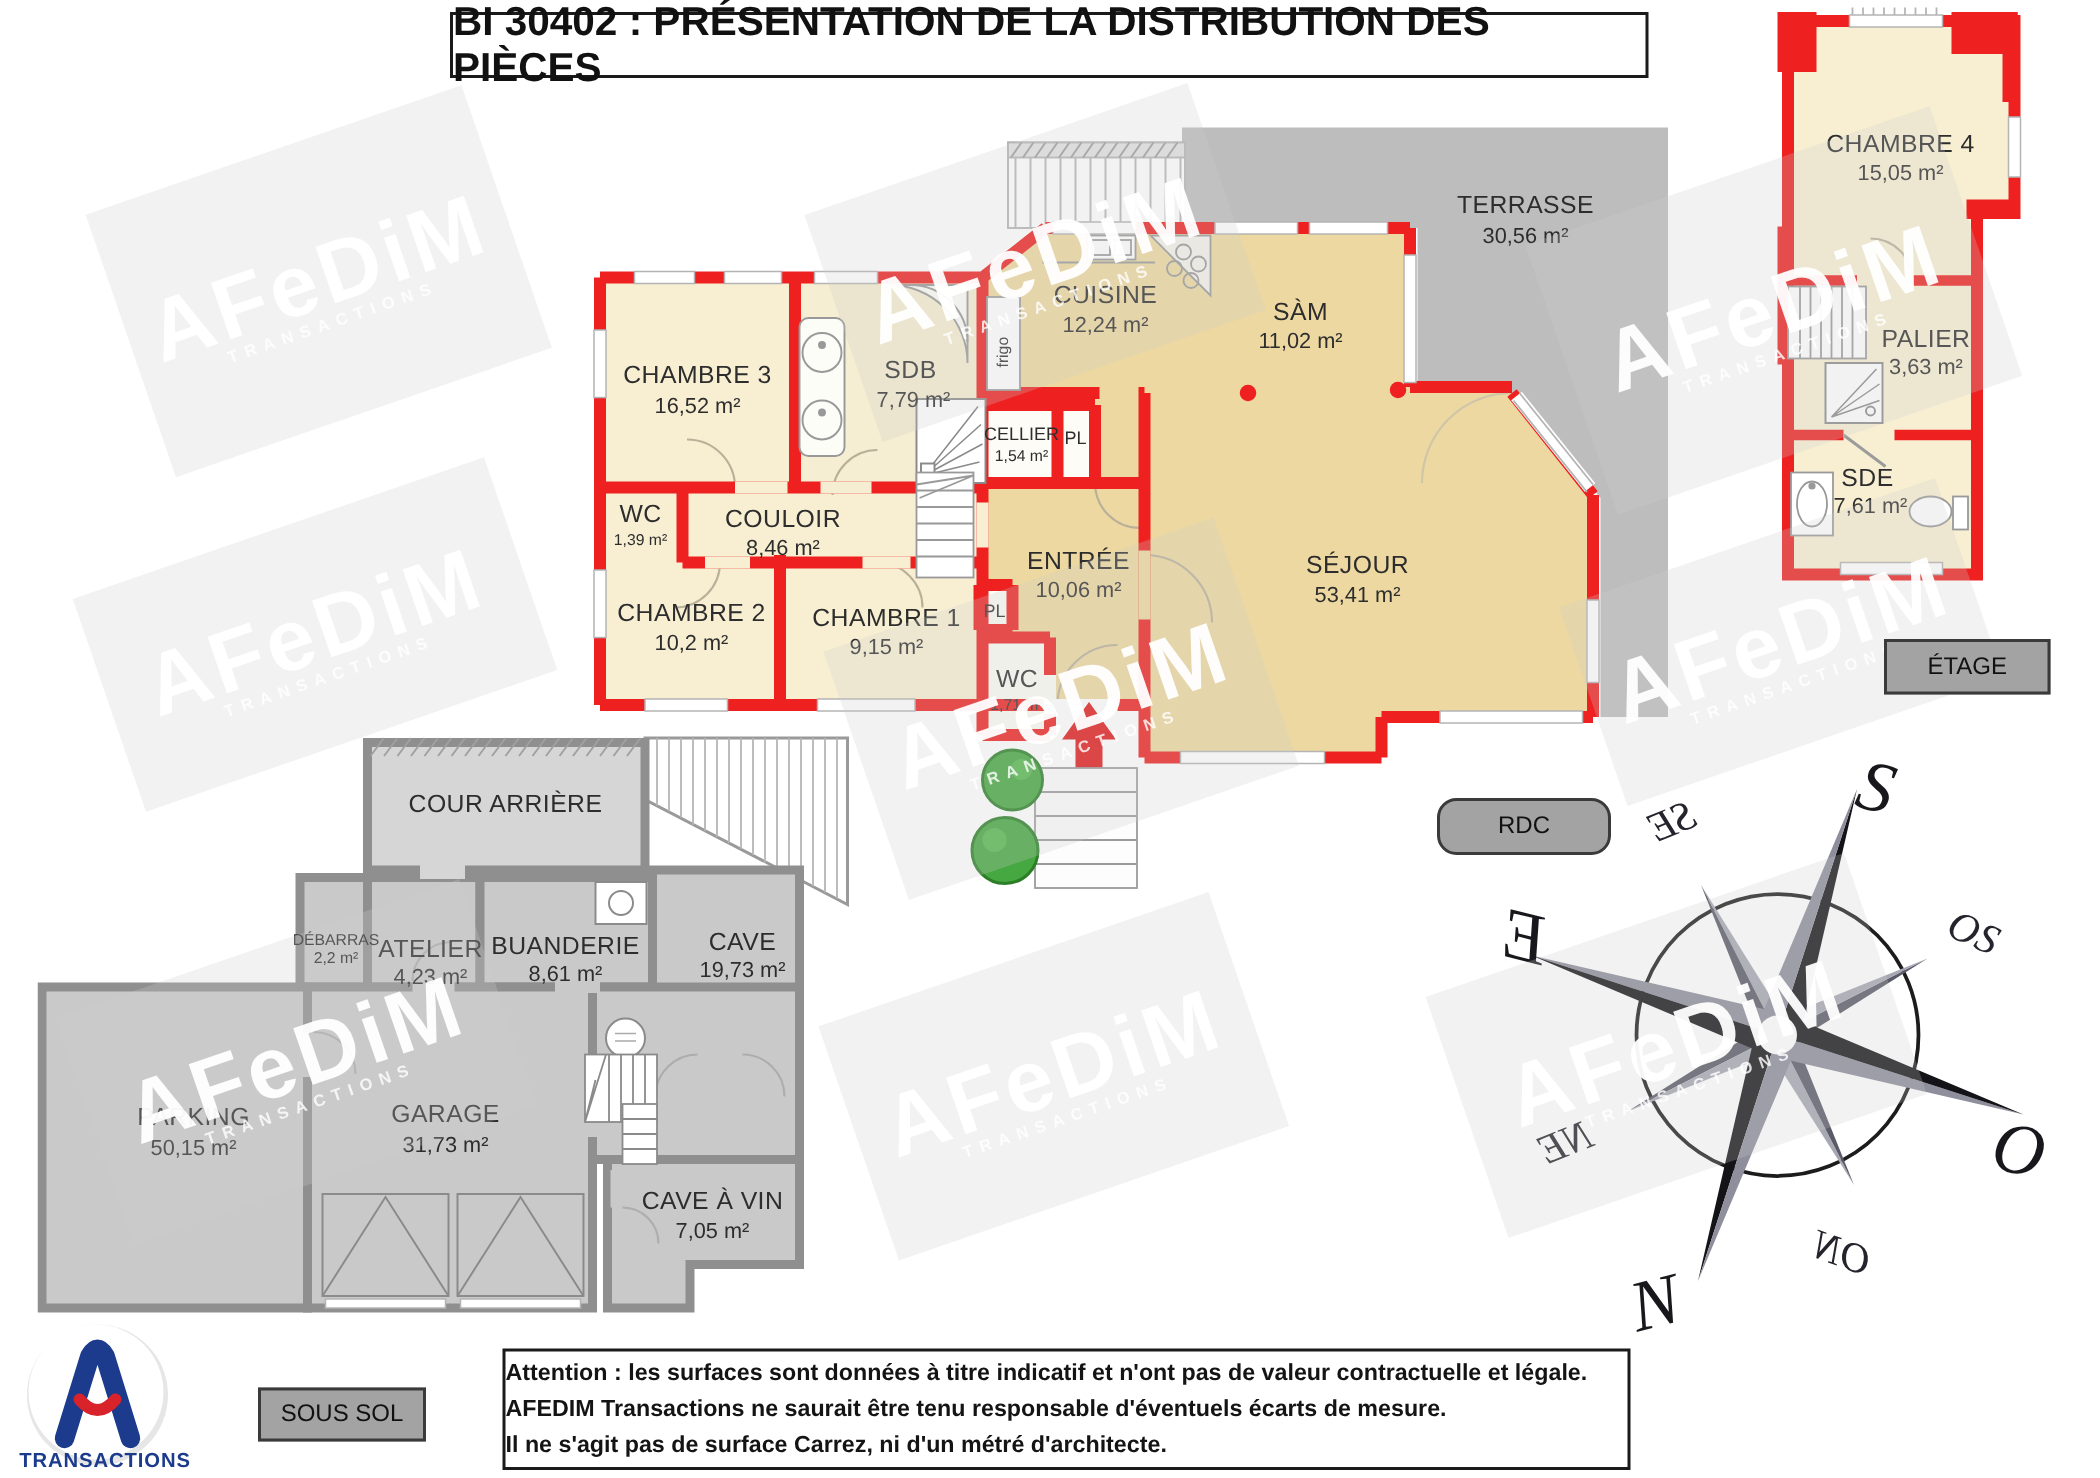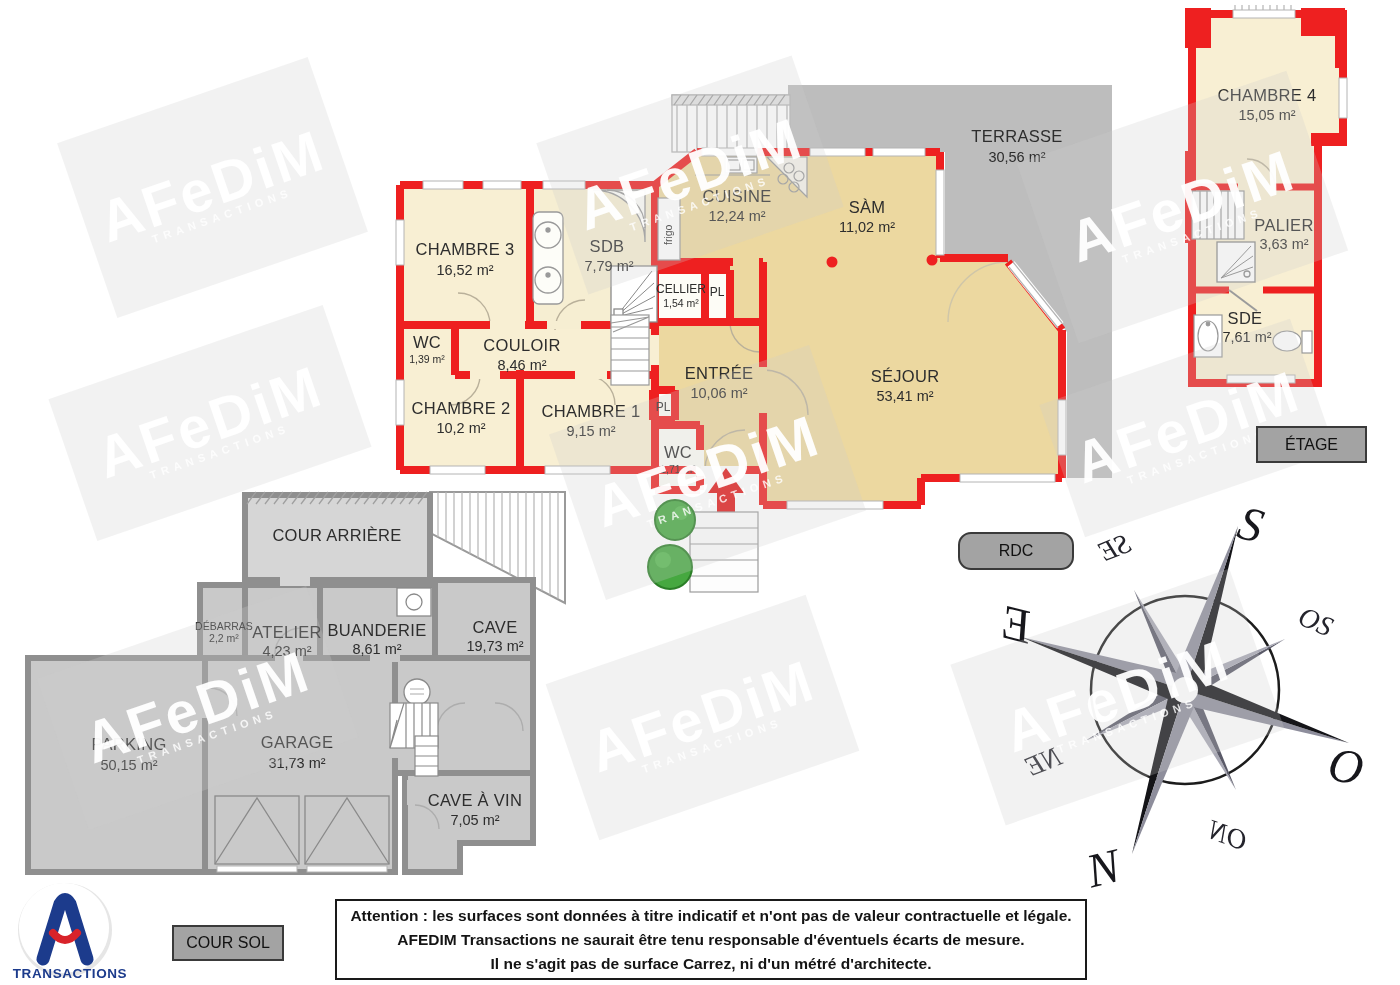--- a/index.html
+++ b/index.html
@@ -10,21 +10,21 @@
   #title-box{left:300px;top:8px;width:795px;height:40px;border:2px solid #1a1a1a;background:#fff;
     display:flex;align-items:center;justify-content:center;font-size:27px;font-weight:bold;color:#111;
     letter-spacing:0px;z-index:8;}
   .tag-box{border:2px solid #3a3a3a;background:#a3a3a3;display:flex;align-items:center;justify-content:center;
     font-weight:normal;font-size:16px;color:#111;z-index:8;margin-top:36px;}
   #tag-rdc{left:958px;top:496px;width:112px;height:34px;border-radius:13px;}
   #tag-etage{left:1256px;top:390px;width:107px;height:33px;}
   #tag-soussol{left:172px;top:889px;width:108px;height:32px;}
   
   #disclaimer{left:335px;top:899px;width:748px;height:77px;border:2px solid #1a1a1a;background:#fff;
-    display:flex;flex-direction:column;align-items:center;justify-content:center;gap:2px;z-index:8;}
+    display:flex;flex-direction:column;justify-content:center;gap:2px;z-index:8;}
   #disclaimer div{font-size:15.5px;font-weight:bold;color:#141414;line-height:22px;white-space:nowrap;}
   
   .wm{transform:rotate(-19deg);background:rgba(203,203,203,0.26);display:flex;flex-direction:column;
       align-items:center;justify-content:center;color:rgba(255,255,255,0.95);pointer-events:none;z-index:6;}
   .wm .t1{font-size:58px;font-weight:800;letter-spacing:3px;}
   .wm .t2{font-size:11px;font-weight:bold;letter-spacing:5px;margin-top:-8px;opacity:.85;}
   
   svg text{fill:#2d2d2d;}
   .rn{font-size:16.5px;letter-spacing:.3px;}
   .ra{font-size:14.5px;}
@@ -35,20 +35,21 @@
   
   #logo-circle{left:14px;top:883px;width:102px;height:96px;z-index:8;}
   #logo-brand{left:0px;top:966px;width:140px;text-align:center;font-size:13.5px;font-weight:bold;
      color:#1c3b8c;letter-spacing:.6px;z-index:8;}
 </style>
 </head>
 <body>
 
 <div id="stage">
 
+  <div class="abs" id="title-box">BI 30402 : PRÉSENTATION DE LA DISTRIBUTION DES PIÈCES</div>
 
   <svg class="abs" style="left:395px;top:80px;z-index:2" width="730" height="520" viewBox="0 0 730 520">
 
     <path d="M393,5 H717 V398 H672 V252 L613,182 H550 V72 H393 Z" fill="#bdbdbd"></path>
 
     <g stroke="#b5b5b5" stroke-width="1.3">
       <rect x="277" y="15" width="118" height="57" fill="#ffffff"></rect>
       <rect x="277" y="15" width="118" height="10" fill="#e2e2e2"></rect>
       <path d="M279,25l7-10M287,25l7-10M295,25l7-10M303,25l7-10M311,25l7-10M319,25l7-10M327,25l7-10M335,25l7-10M343,25l7-10M351,25l7-10M359,25l7-10M367,25l7-10M375,25l7-10M383,25l7-10" stroke="#9d9d9d"></path>
       <path d="M282,25V72M292,25V72M302,25V72M312,25V72M322,25V72M332,25V72M342,25V72M352,25V72M362,25V72M372,25V72M382,25V72M392,25V72"></path>
@@ -395,21 +396,21 @@
       <span class="t1">AFeDiM</span>
       <span class="t2">TRANSACTIONS</span>
     </div>
   <div class="abs wm" style="left:55px;top:628px;width:285px;height:160px">
       <span class="t1">AFeDiM</span>
       <span class="t2">TRANSACTIONS</span>
     </div>
 
   <div class="abs tag-box" id="tag-rdc">RDC</div>
   <div class="abs tag-box" id="tag-etage">ÉTAGE</div>
-  <div class="abs tag-box" id="tag-soussol">COUR SOL</div>
+  <div class="abs tag-box" id="tag-soussol">SOUS SOL</div>
 
   <div class="abs" id="disclaimer">
     <div>Attention : les surfaces sont données à titre indicatif et n'ont pas de valeur contractuelle et légale.</div>
     <div>AFEDIM Transactions ne saurait être tenu responsable d'éventuels écarts de mesure.</div>
     <div>Il ne s'agit pas de surface Carrez, ni d'un métré d'architecte.</div>
   </div>
 
   <svg class="abs" id="logo-circle" viewBox="0 0 102 96">
     <circle cx="51" cy="47" r="47" fill="#e6e6e6"></circle>
     <circle cx="50" cy="45" r="45" fill="#ffffff"></circle>

